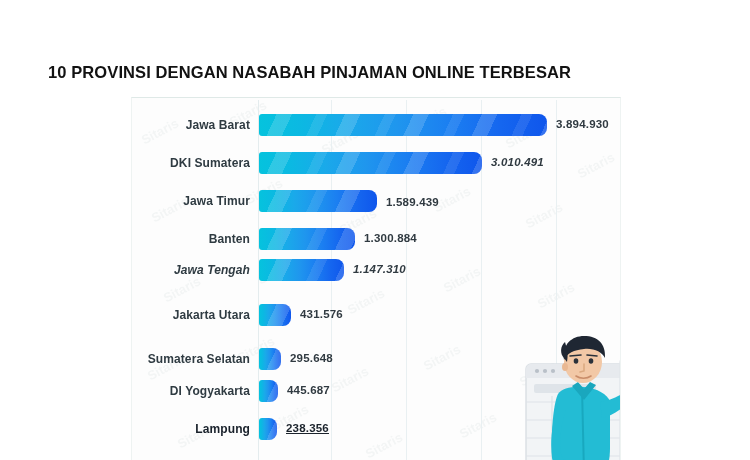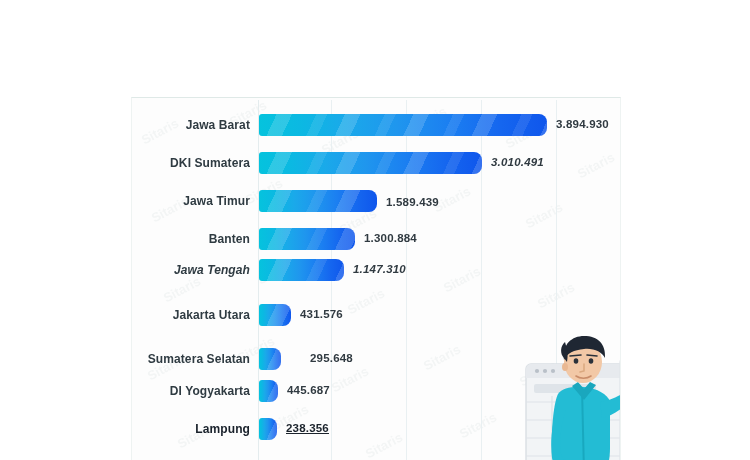--- a/index.html
+++ b/index.html
@@ -131,20 +131,21 @@
     left: 392px; top: 232px;
     width: 232px; height: 228px;
     pointer-events: none;
   }
 </style>
 </head>
 <body>
 
 <div id="root">
 
+  <div id="title">10 PROVINSI DENGAN NASABAH PINJAMAN ONLINE TERBESAR</div>
 
   <div id="chart-panel">
 
     <div id="watermarks">
         <span class="wm" style="left: 8px; top: 26px;">Sitaris</span>
         <span class="wm" style="left: 96px; top: 8px;">Sitaris</span>
         <span class="wm" style="left: 188px; top: 36px;">Sitaris</span>
         <span class="wm" style="left: 276px; top: 14px;">Sitaris</span>
         <span class="wm" style="left: 372px; top: 30px;">Sitaris</span>
         <span class="wm" style="left: 444px; top: 60px;">Sitaris</span>
@@ -204,21 +205,21 @@
           <div class="val" style="left: 221px; top: 13px;">1.147.310</div>
         </div>
         <div class="row" style="top: 198px;">
           <div class="cat-label">Jakarta Utara</div>
           <div class="bar" style="width: 32px; top: 8px;"></div>
           <div class="val" style="left: 168px; top: 13px;">431.576</div>
         </div>
         <div class="row" style="top: 242px;">
           <div class="cat-label">Sumatera Selatan</div>
           <div class="bar" style="width: 22px; top: 8px;"></div>
-          <div class="val" style="left: 158px; top: 13px; margin-left: 20px;">295.648</div>
+          <div class="val" style="left: 158px; top: 13px;">295.648</div>
         </div>
         <div class="row" style="top: 274px;">
           <div class="cat-label">DI Yogyakarta</div>
           <div class="bar" style="width: 19px; top: 8px;"></div>
           <div class="val" style="left: 155px; top: 13px;">445.687</div>
         </div>
         <div class="row" style="top: 312px;">
           <div class="cat-label highlight">Lampung</div>
           <div class="bar" style="width: 18px; top: 8px;"></div>
           <div class="val highlight" style="left: 154px; top: 13px;">238.356</div>

